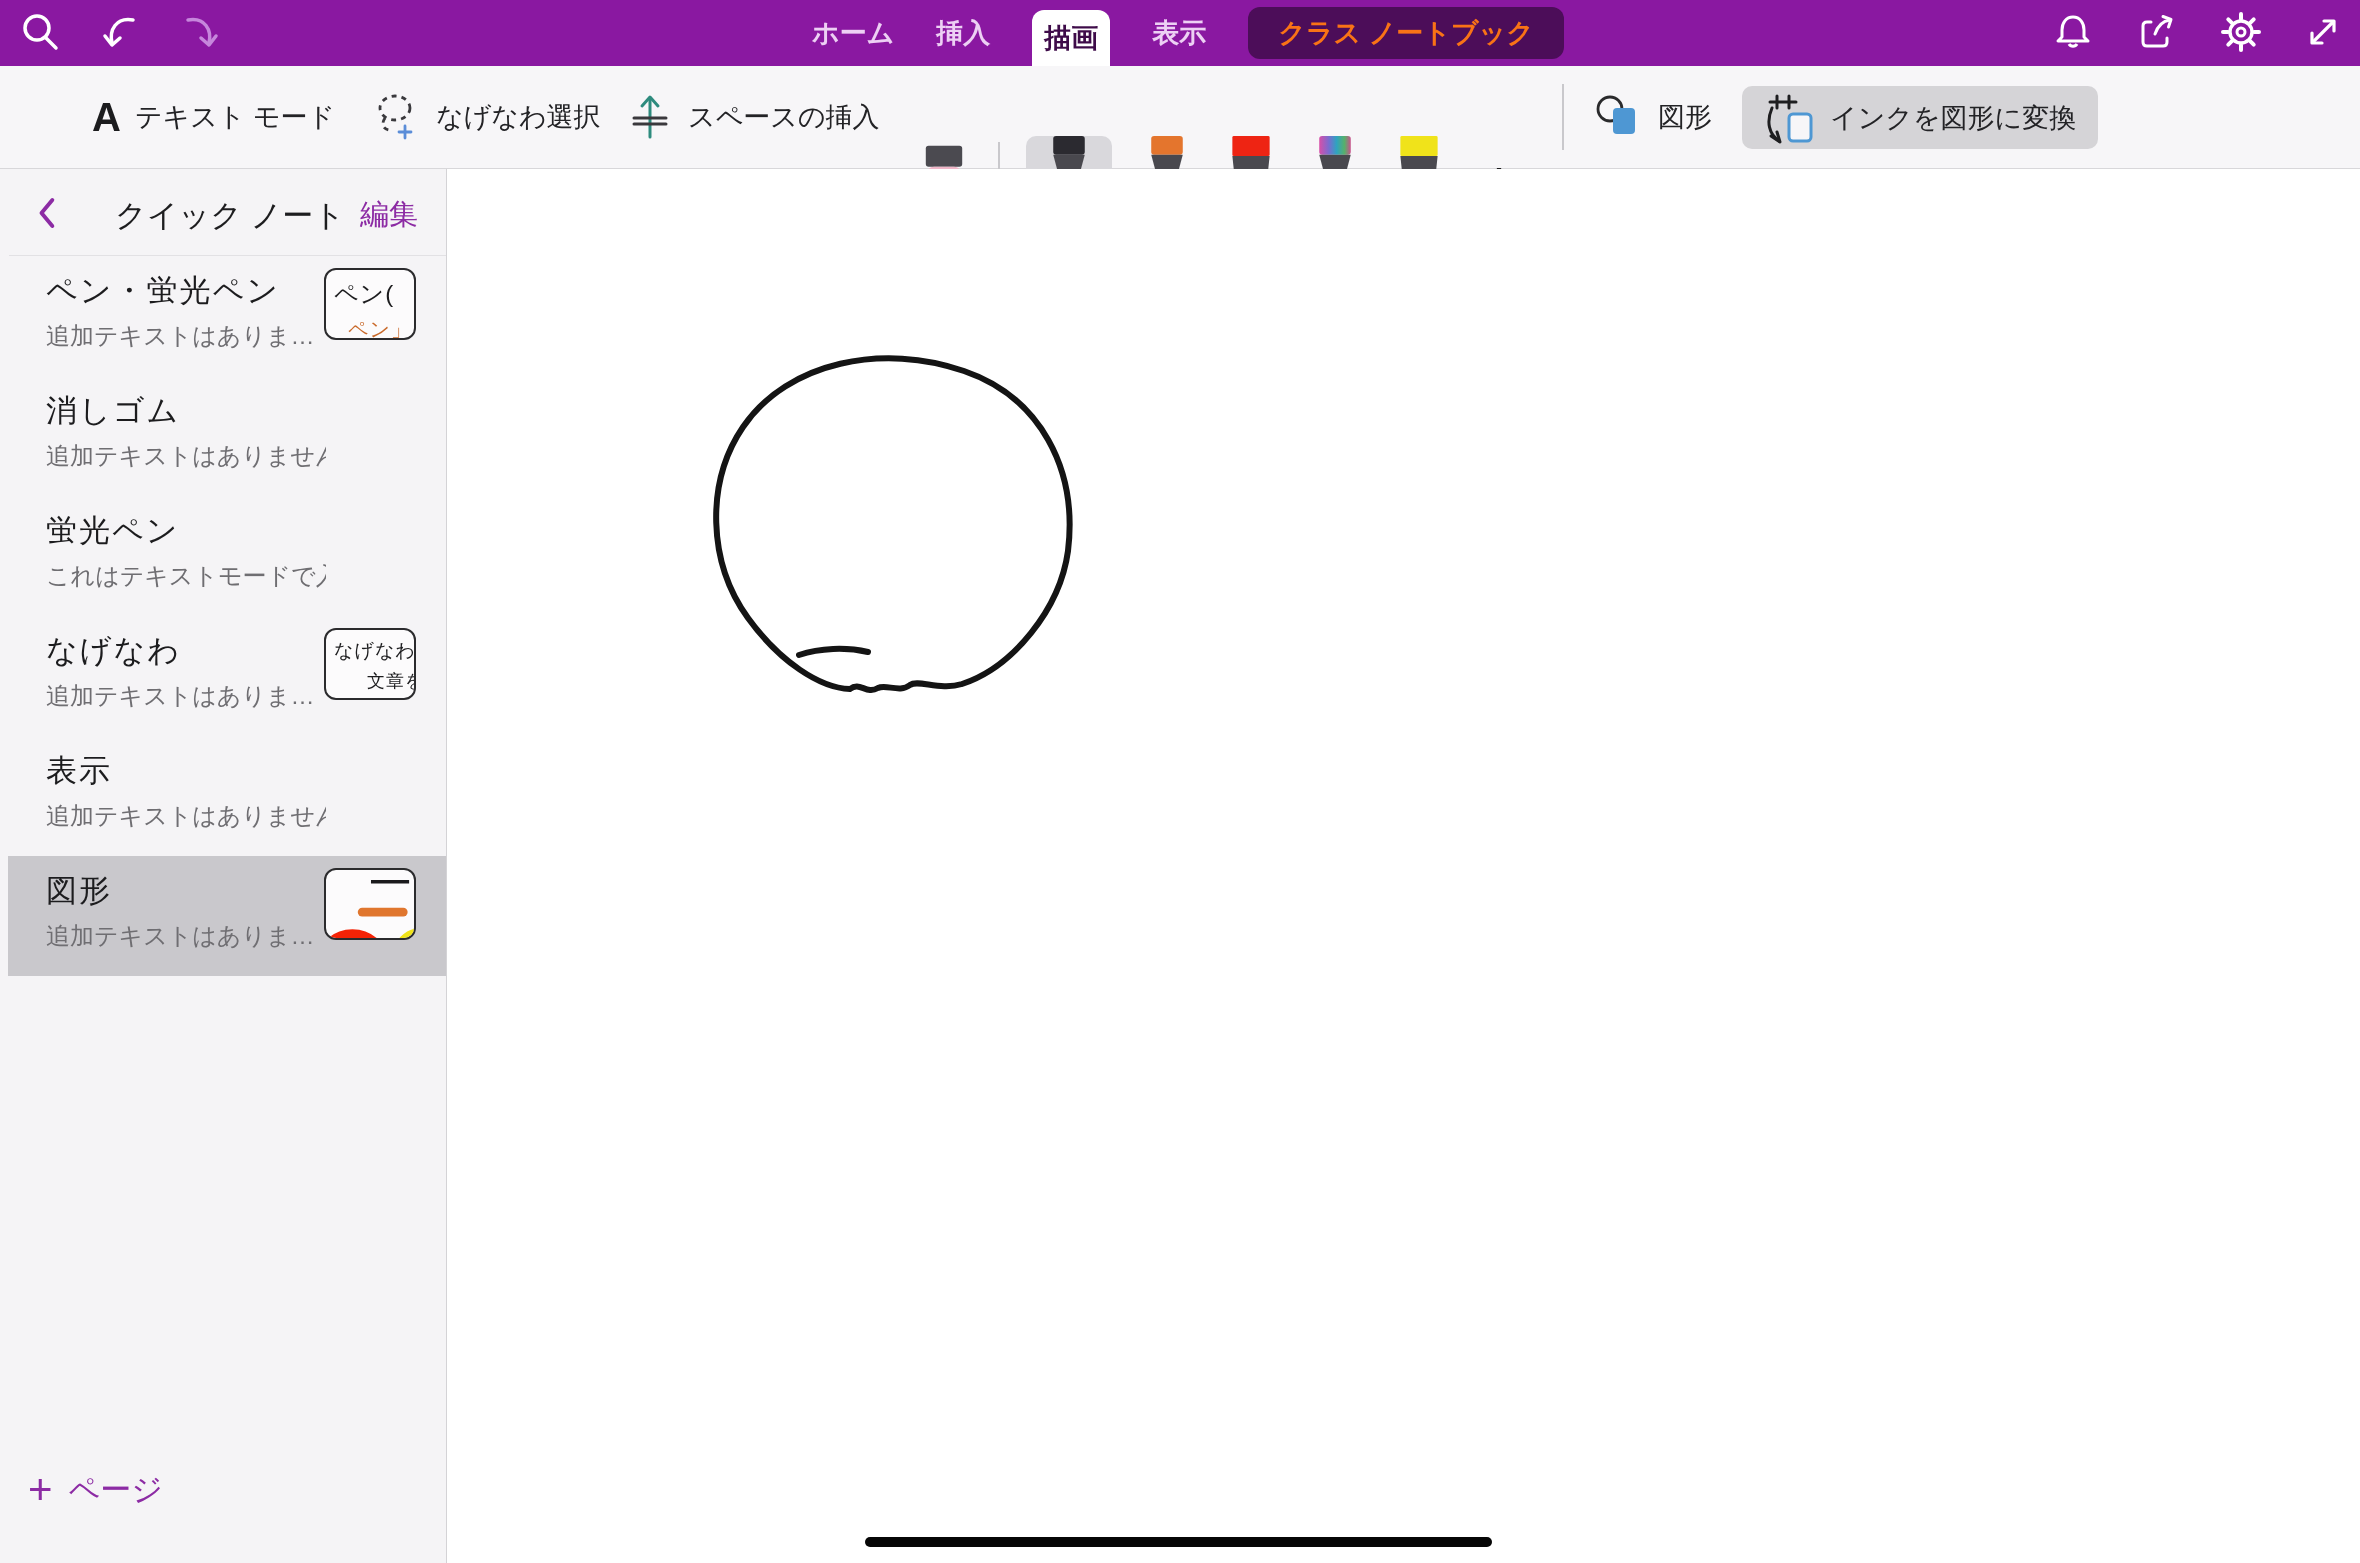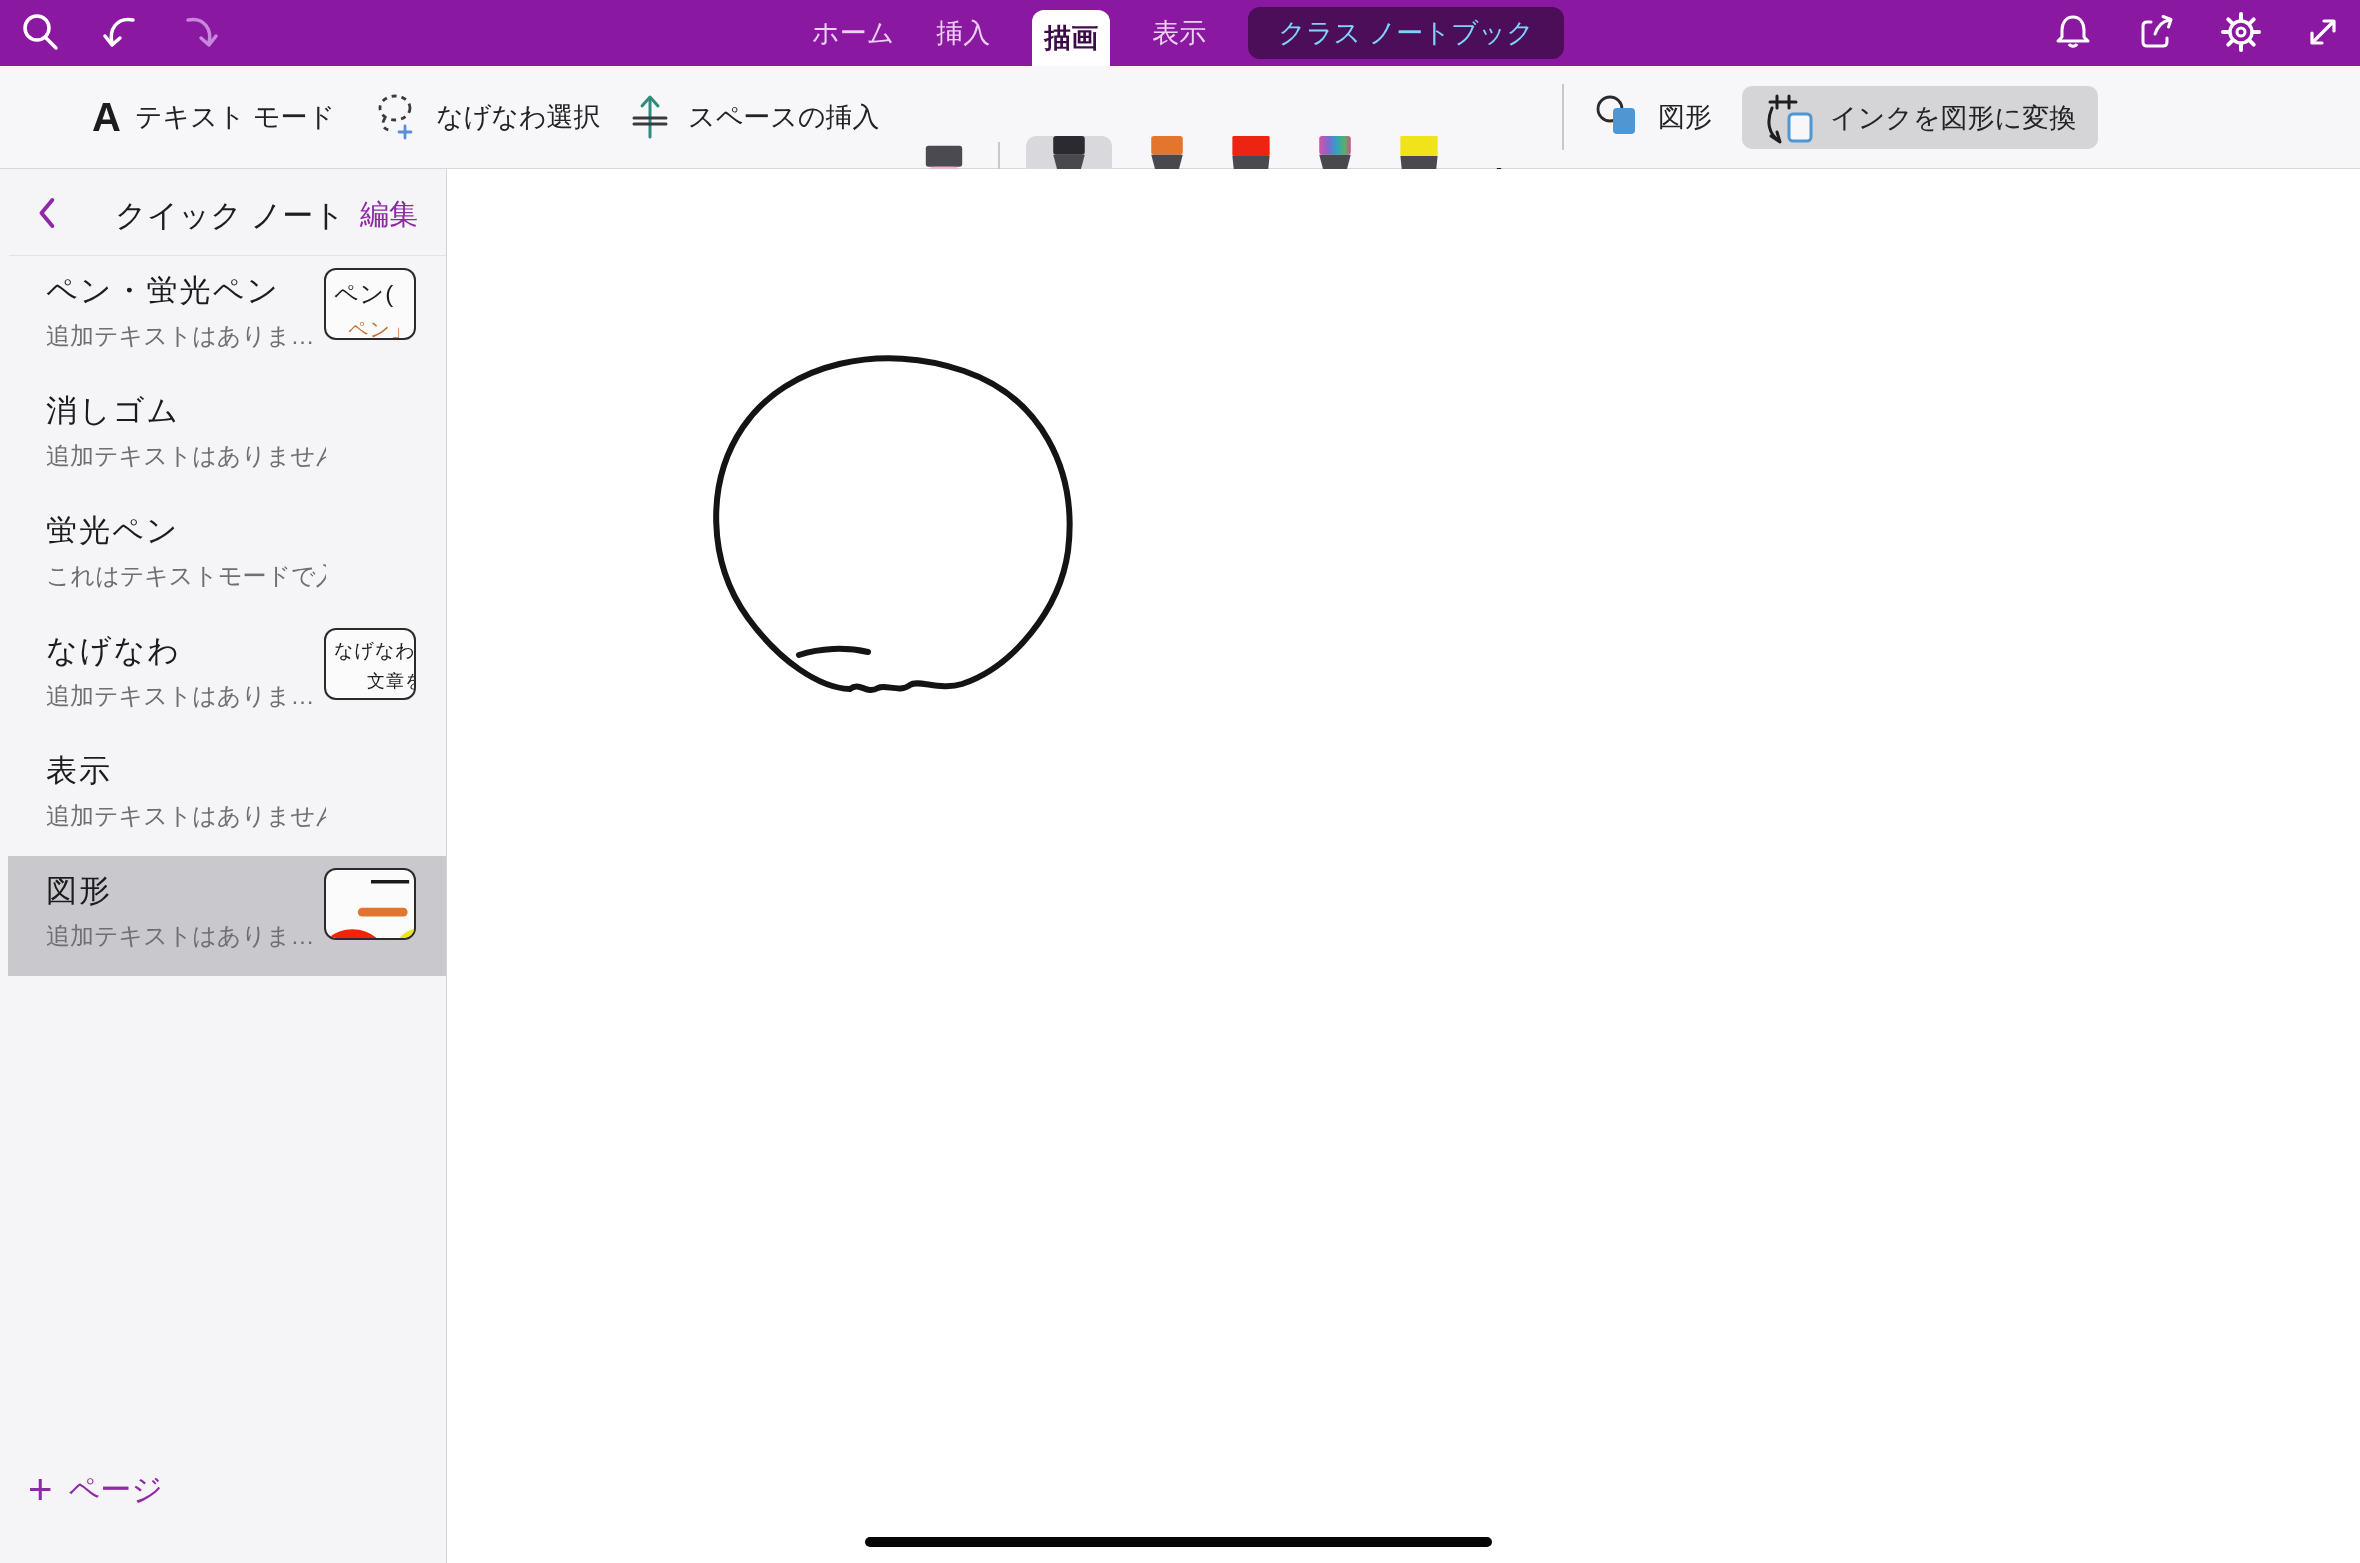--- a/index.html
+++ b/index.html
@@ -13,27 +13,27 @@
     background:#fff;font-family:"Liberation Sans","DejaVu Sans",sans-serif;color:#1c1c1e;
   }
   button{font-family:inherit;background:none;border:none;padding:0;margin:0;cursor:pointer;}
 
   
   .topbar{position:absolute;top:0;left:0;right:0;height:66px;background:var(--purple);}
   .tb-icon{position:absolute;top:8px;width:48px;height:48px;display:flex;align-items:center;justify-content:center;}
   #btn-search{left:16px;} #btn-undo{left:96px;} #btn-redo{left:177px;}
   #btn-bell{left:2049px;} #btn-share{left:2133px;} #btn-gear{left:2217px;} #btn-expand{left:2299px;}
   .tabs{position:absolute;left:812px;top:0;height:66px;display:flex;align-items:center;gap:42px;}
-  .tab{color:#EDD0F4;font-size:27px;line-height:1;}
+  .tab{color:#EDD0F4;font-size:27px;line-height:1;font-weight:bold;}
   .tab.active{
     align-self:flex-end;height:56px;background:#fff;color:#3E0B49;
     border-radius:12px 12px 0 0;padding:0 12px;display:flex;align-items:center;font-weight:bold;
   }
   .tab.pill{
-    background:var(--darktab);color:#7dd3fc;height:52px;padding:0 30px;
+    background:var(--darktab);color:#f97316;height:52px;padding:0 30px;
     border-radius:12px;display:flex;align-items:center;
   }
 
   
   .toolbar{position:absolute;top:66px;left:0;right:0;height:103px;background:var(--toolbar-bg);border-bottom:1px solid #D8D7DA;}
   .tool-btn{position:absolute;top:0;height:102px;display:flex;align-items:center;gap:14px;font-size:27px;color:#232326;}
   #btn-text-mode{left:92px;}
   #btn-lasso{left:372px;}
   #btn-space{left:626px;}
   #btn-shapes{left:1594px;}

